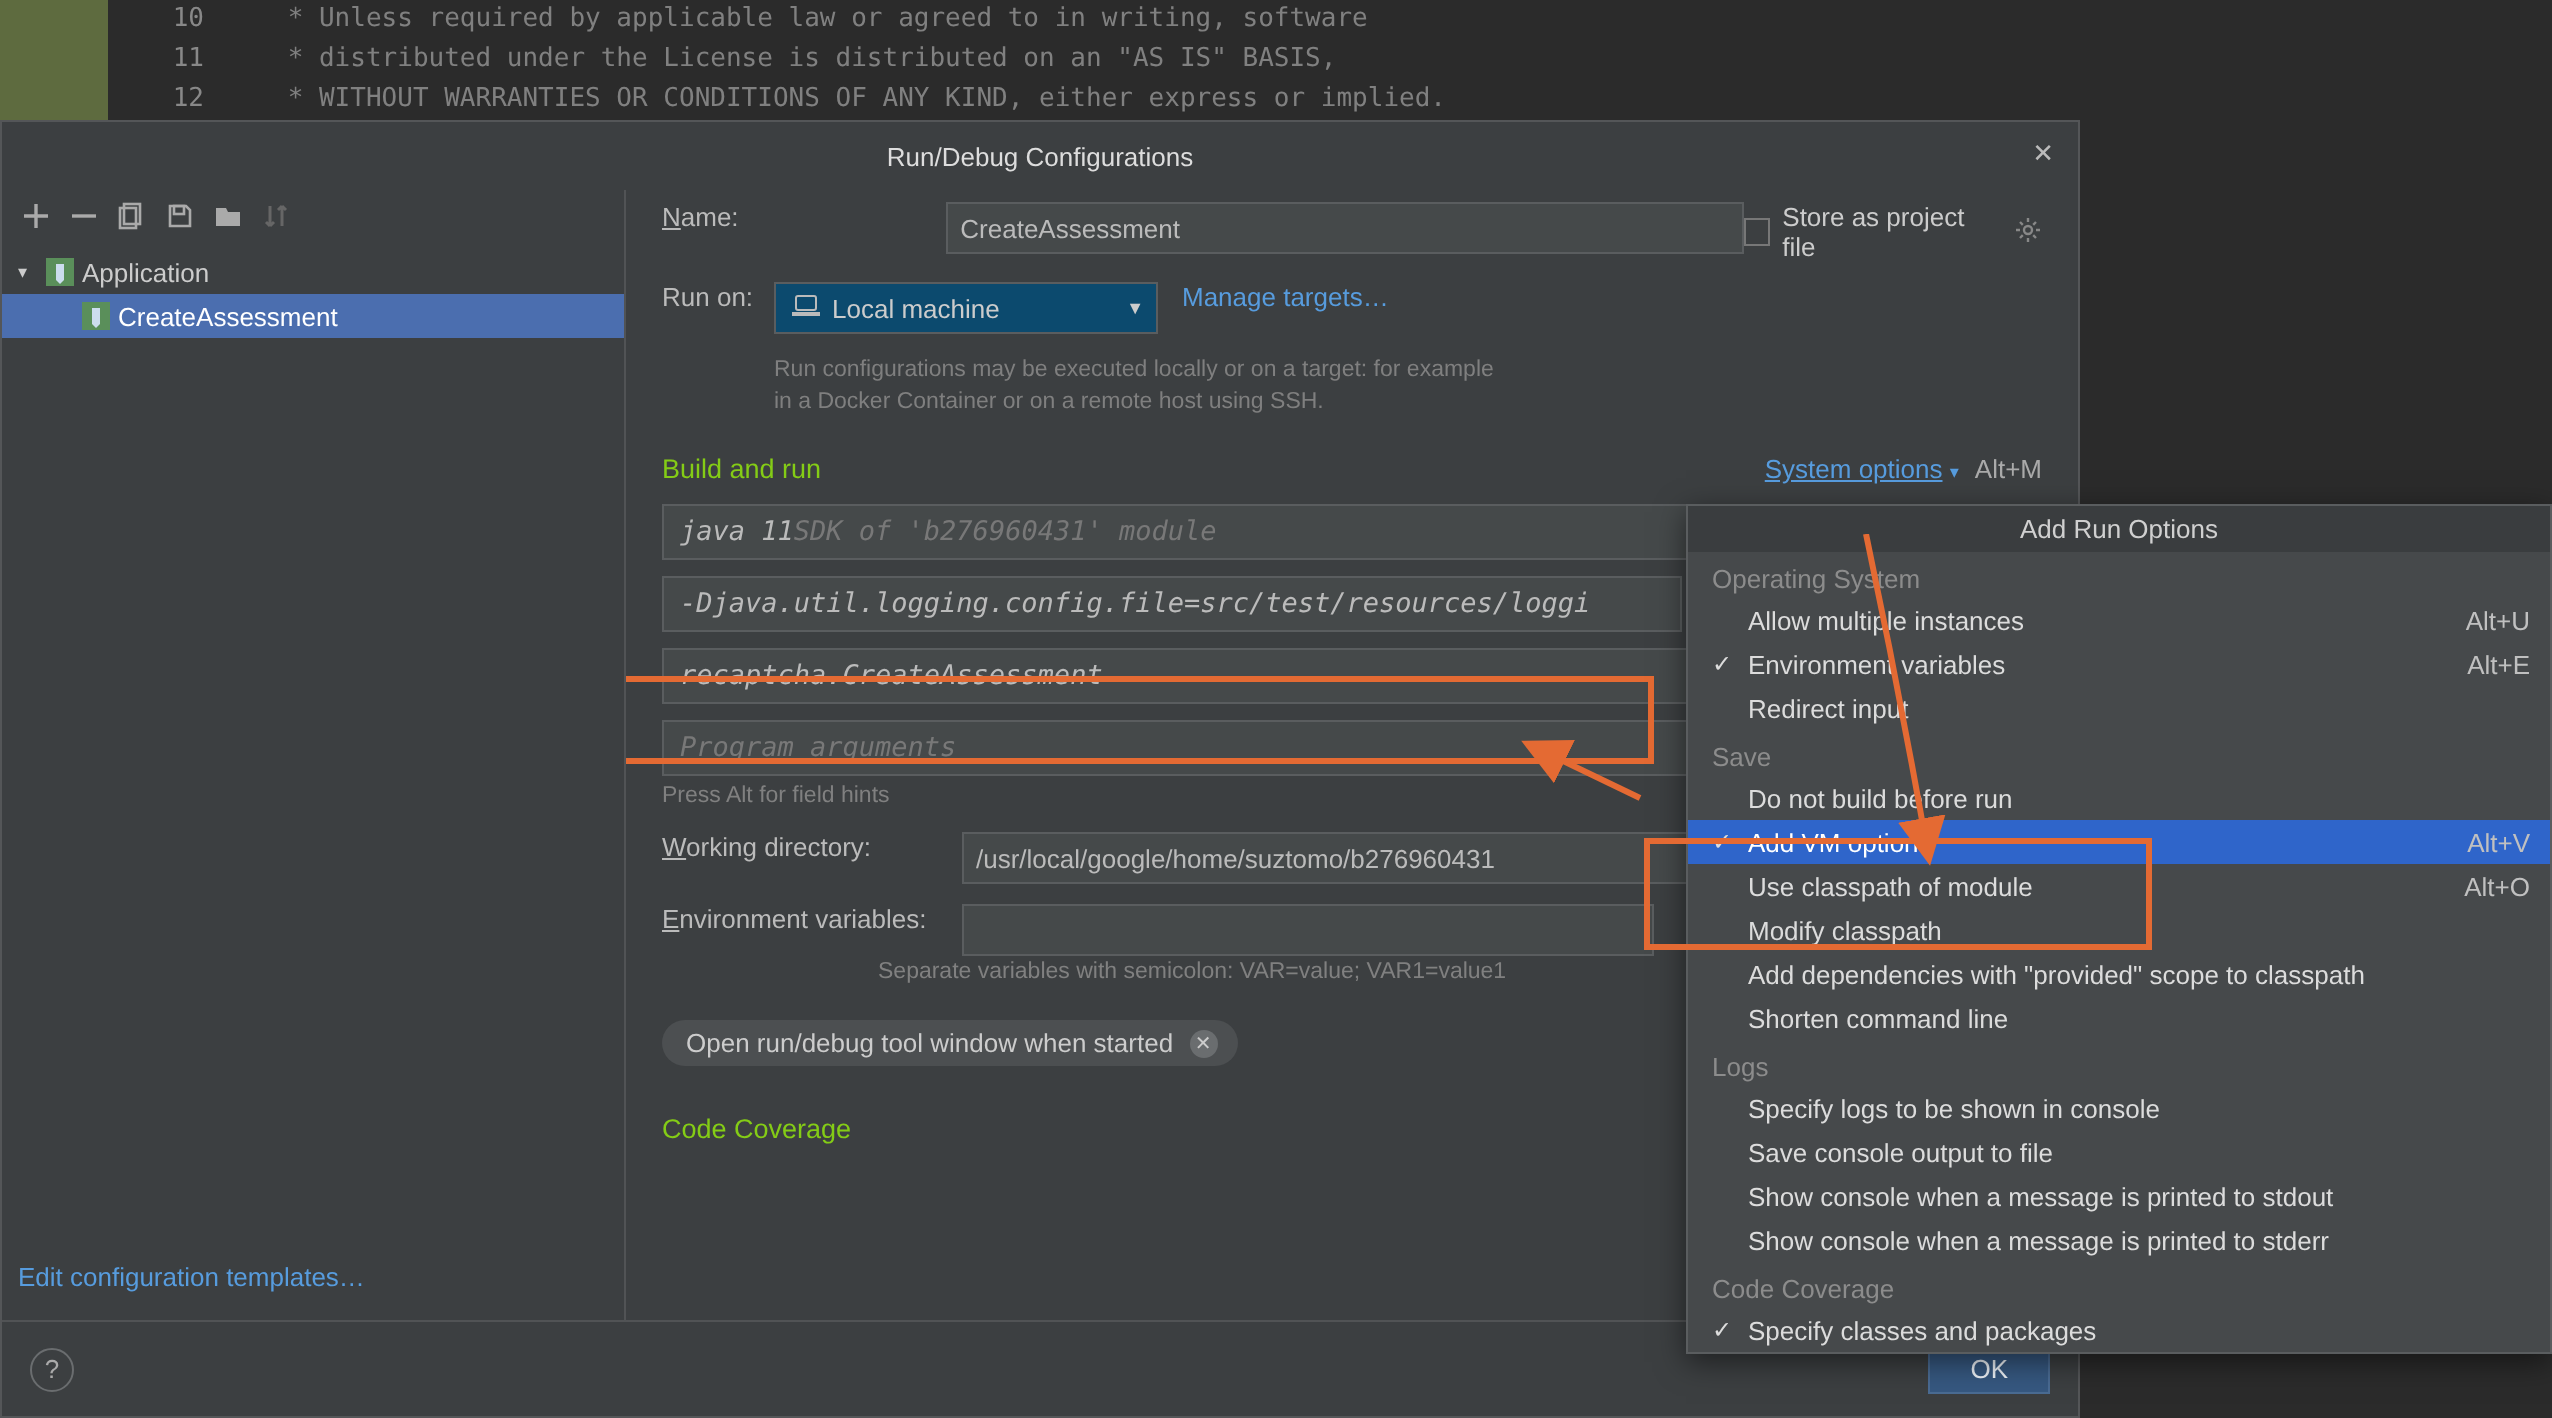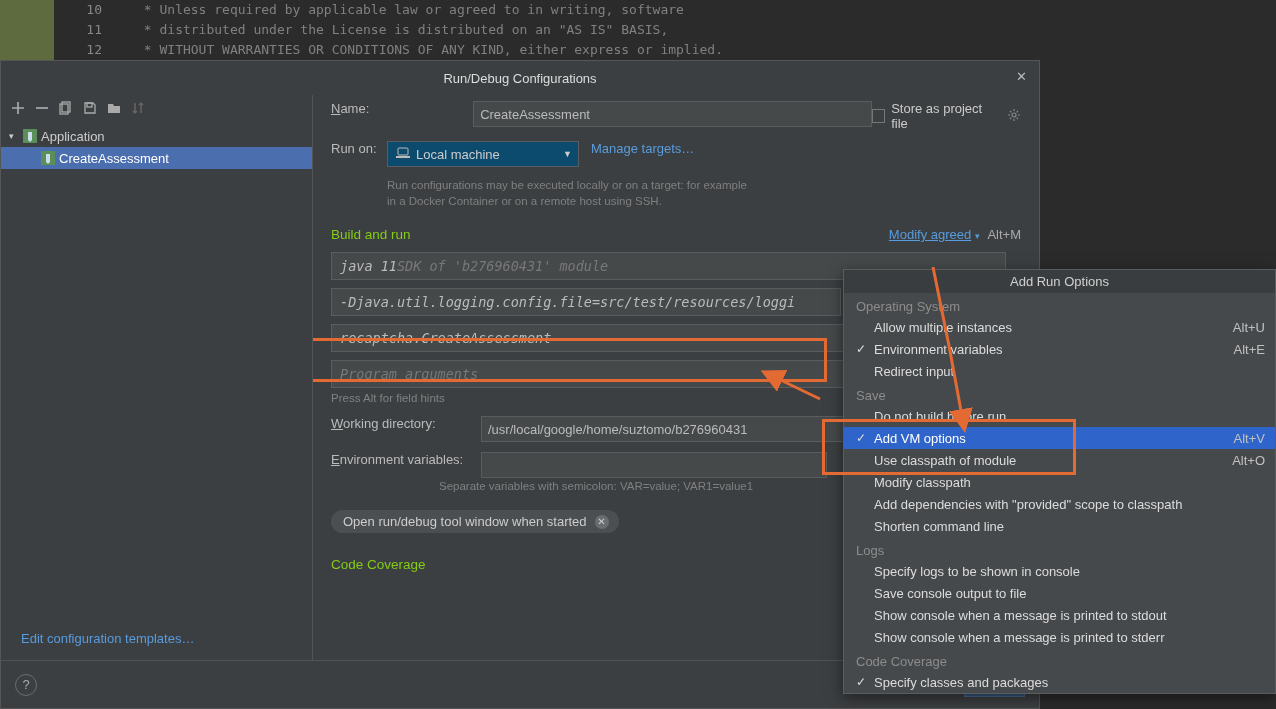--- a/index.html
+++ b/index.html
@@ -110,21 +110,21 @@
     width: 10px;
     font-size: 9px;
   }
   .tree-row .app-icon {
     width: 14px; height: 14px;
   }
   .tree-child { padding-left: 40px; }
 
   .edit-templates {
     color: #579cde;
-    padding-left: 20px;
+    padding-left: 8px;
     font-size: 13px;
   }
 
   .right-panel {
     flex: 1;
     padding: 6px 18px 0 18px;
     position: relative;
     overflow: hidden;
   }
   .form-row {
@@ -283,21 +283,21 @@
   .ok-btn {
     background: #365880;
     color: #eef3f8;
     padding: 4px 20px;
     border: 1px solid #4a6b93;
   }
 
   
   .popup {
     position: absolute;
-    left: 843px; top: 269px;
+    left: 843px; top: 252px;
     width: 433px;
     background: #46494b;
     border: 1px solid #5a5d5f;
     box-shadow: 0 4px 14px rgba(0,0,0,0.5);
     font-size: 13px;
   }
   .popup .header {
     background: #3a3d3f;
     color: #d0d0d0;
     text-align: center;
@@ -448,21 +448,21 @@
 
         <div class="hint">
           <span>Run configurations may be executed locally or on a target: for example</span><br>
           <span>in a Docker Container or on a remote host using SSH.</span>
         </div>
 
         <div class="section">
           <span class="title">Build and run</span>
           <span class="right">
             <span>
-              <span class="modify-link">Modify agreed</span> <span class="caret-down">▾</span>
+              <span class="modify-link">System options</span> <span class="caret-down">▾</span>
             </span>
             <span style="color:#aaa">Alt+M</span>
           </span>
         </div>
 
         <div class="build-box">
           <div class="full-input mono">
             <span>java 11 </span>
               <span class="dim">SDK of 'b276960431' module</span>
           </div>

